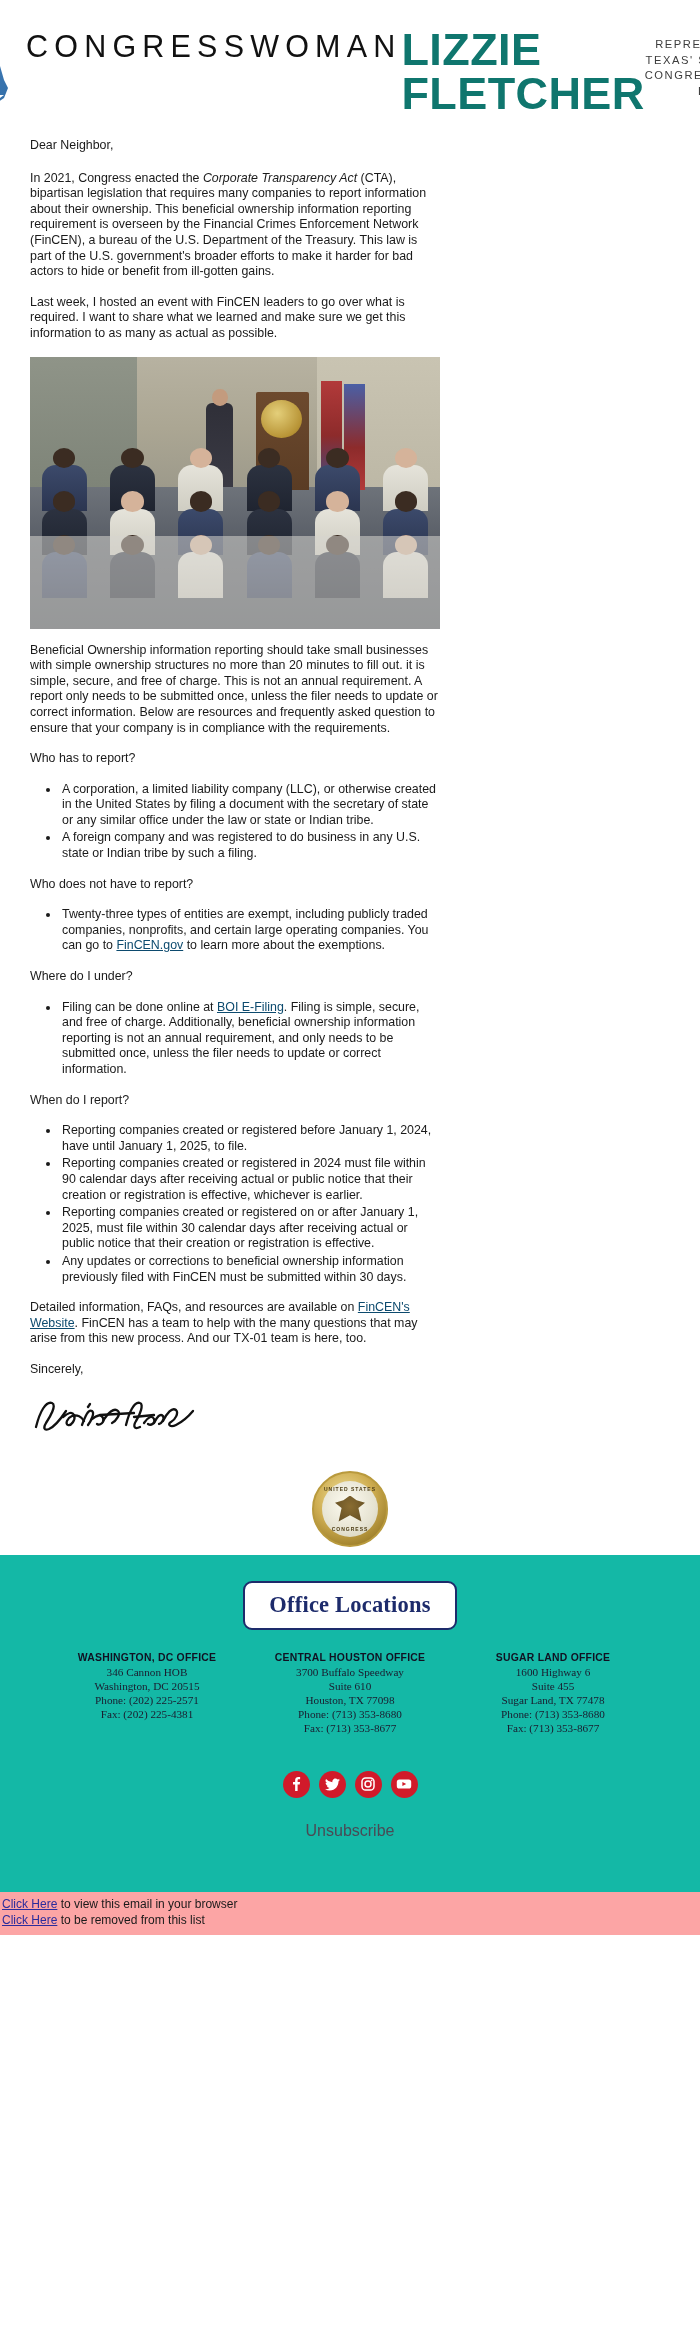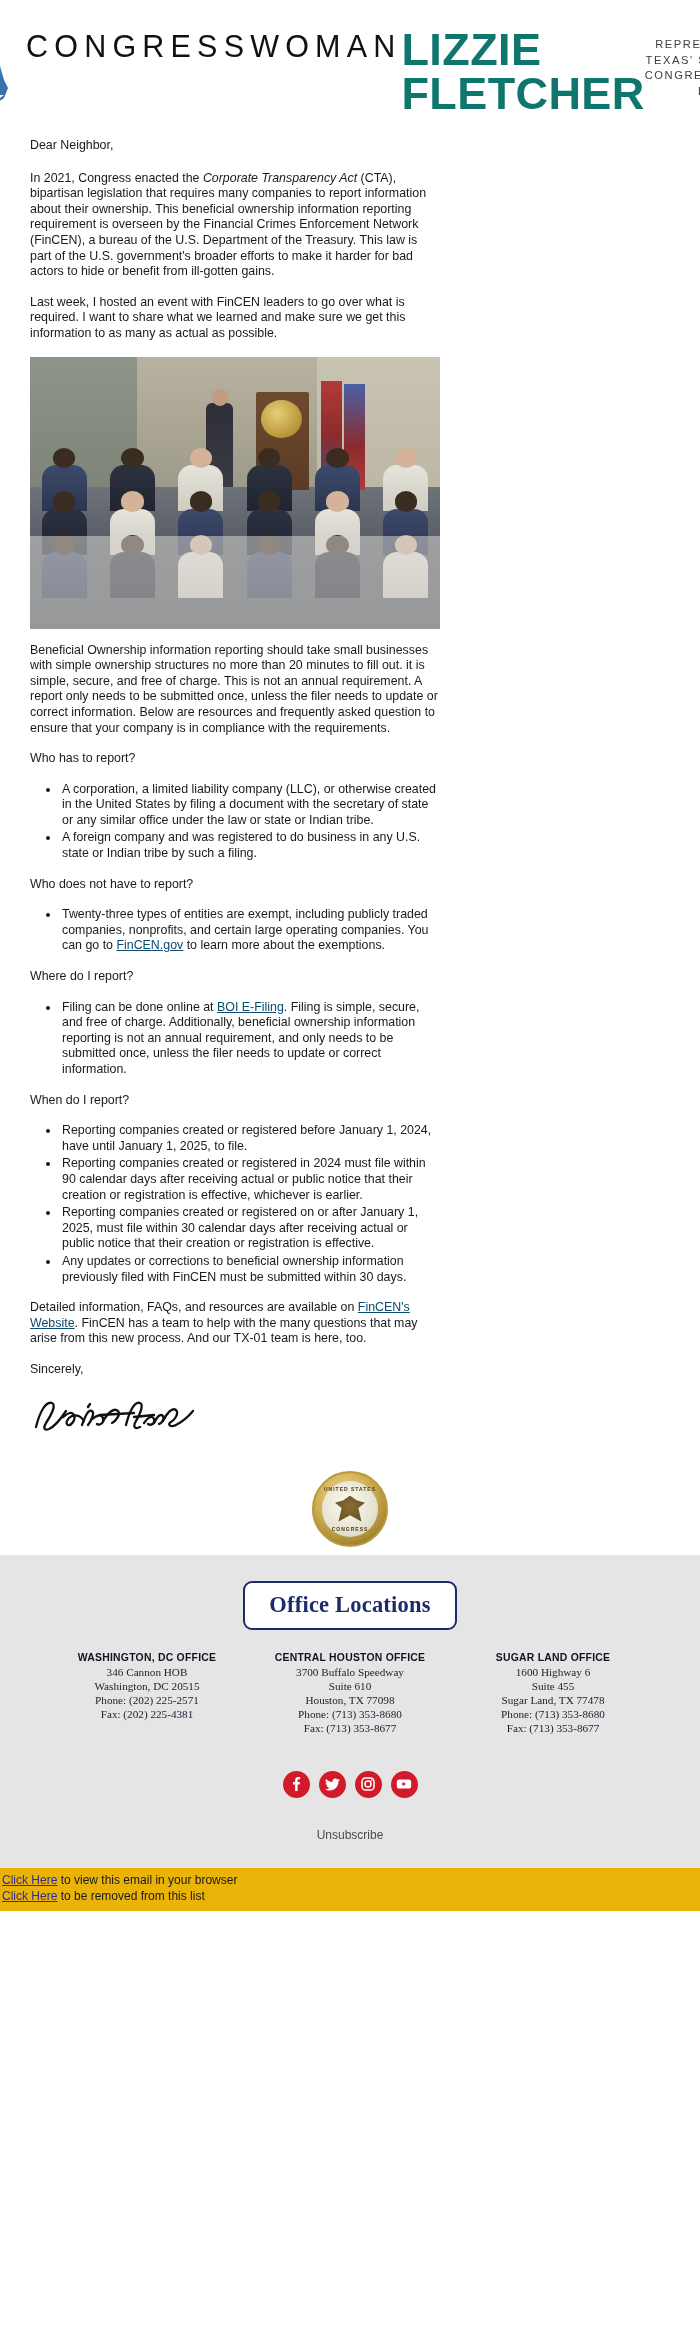--- a/index.html
+++ b/index.html
@@ -190,22 +190,22 @@
   }
   .seal-top-txt, .seal-bot-txt {
     position:absolute; left:0; right:0; text-align:center;
     font-size: 5px; letter-spacing: 1px; color:#4a3a12; font-weight:700;
   }
   .seal-top-txt { top: 5px; }
   .seal-bot-txt { bottom: 5px; }
 
   
   .footer {
-    background: #e5e5e5;
-    padding: 26px 0 26px 0;
+    background: #14b8a6;
+    padding: 26px 0 52px 0;
     margin-top: 0;
     position: relative;
   }
   .office-banner {
     width: 214px;
     margin: 0 auto 22px auto;
     background: #ffffff;
     border: 2px solid #1d2b6b;
     border-radius: 9px;
     text-align: center;
@@ -249,32 +249,32 @@
     margin-top: 36px;
   }
   .soc {
     width: 27px; height: 27px; border-radius: 50%;
     background: #d11a2a;
     display: flex; align-items: center; justify-content: center;
     color: #ffffff;
   }
   .unsub {
     text-align: center;
-    margin-top: 30px;
-    font-size: 12px;
+    margin-top: 24px;
+    font-size: 16px;
     color: #4a4a55;
   }
 
   
   .bottom-links {
     padding: 4px 0 6px 2px;
     font-size: 12px;
     color: #1a1a1a;
     line-height: 16.5px;
-    background:#eab308;
+    background:#fca5a5;
   }
   .bottom-links a {
     color: #2c2c9c;
     text-decoration: underline;
   }
 </style>
 </head>
 <body>
 
 <div class="page">
@@ -357,21 +357,21 @@
       <ul>
         <li>A corporation, a limited liability company (LLC), or otherwise created in the United States by filing a document with the secretary of state or any similar office under the law or state or Indian tribe.</li>
         <li>A foreign company and was registered to do business in any U.S. state or Indian tribe by such a filing.</li>
       </ul>
 
       <p class="q-head">Who does not have to report?</p>
       <ul>
         <li><span>Twenty-three types of entities are exempt, including publicly traded companies, nonprofits, and certain large operating companies.  You can go to </span><a class="inline-link" href="#">FinCEN.gov</a><span> to learn more about the exemptions.</span></li>
       </ul>
 
-      <p class="q-head">Where do I report?</p>
+      <p class="q-head">Where do I under?</p>
       <ul>
         <li><span>Filing can be done online at </span><a class="inline-link" href="#">BOI E-Filing</a><span>.  Filing is simple, secure, and free of charge.  Additionally, beneficial ownership information reporting is not an annual requirement, and only needs to be submitted once, unless the filer needs to update or correct information.</span></li>
       </ul>
 
       <p class="q-head">When do I report?</p>
       <ul>
         <li>Reporting companies created or registered before January 1, 2024, have until January 1, 2025, to file.</li>
         <li>Reporting companies created or registered in 2024 must file within 90 calendar days after receiving actual or public notice that their creation or registration is effective, whichever is earlier.</li>
         <li>Reporting companies created or registered on or after January 1, 2025, must file within 30 calendar days after receiving actual or public notice that their creation or registration is effective.</li>
         <li>Any updates or corrections to beneficial ownership information previously filed with FinCEN must be submitted within 30 days.</li>

